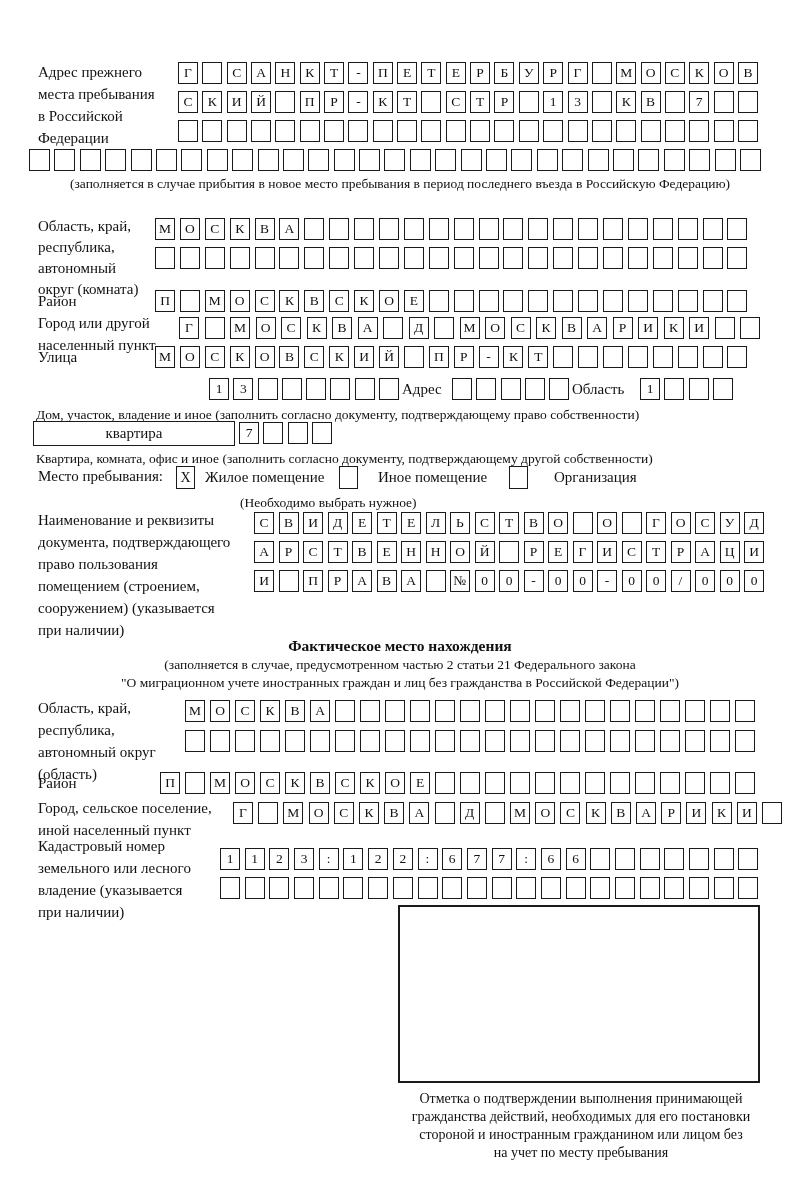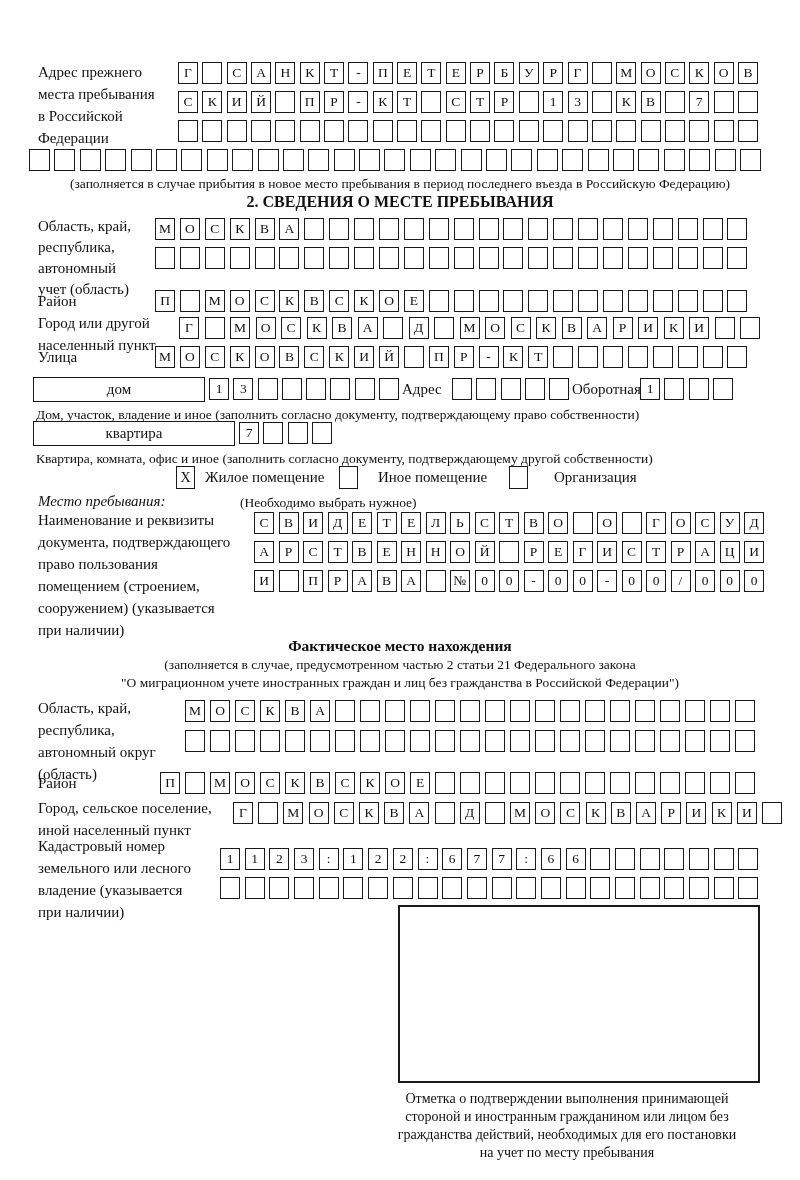--- a/index.html
+++ b/index.html
@@ -145,26 +145,25 @@
       <span class="cell" style="width: 21px;"></span>
       <span class="cell" style="width: 21px;"></span>
       <span class="cell" style="width: 21px;"></span>
       <span class="cell" style="width: 21px;"></span>
       <span class="cell" style="width: 21px;"></span>
       <span class="cell" style="width: 21px;"></span>
     </div>
 
   <div class="abs note center" style="top:176px;">(заполняется в случае прибытия в новое место пребывания в период последнего въезда в Российскую Федерацию)</div>
 
-  <div class="abs bold center" style="top:193px;font-size:16px;">2. СВЕДЕНИЯ О МЕСТЕ ПРЕБЫВАНИЯ</div>
 
   <div class="abs lbl" style="left:38px;top:218px;">Область, край,</div>
   <div class="abs lbl" style="left:38px;top:239px;">республика,</div>
   <div class="abs lbl" style="left:38px;top:260px;">автономный</div>
-  <div class="abs lbl" style="left:38px;top:281px;">учет (область)</div>
+  <div class="abs lbl" style="left:38px;top:281px;">округ (комната)</div>
   <div class="cellrow" style="left: 155px; top: 218px; gap: 4.9px;">
       <span class="cell" style="width: 20px;">М</span>
       <span class="cell" style="width: 20px;">О</span>
       <span class="cell" style="width: 20px;">С</span>
       <span class="cell" style="width: 20px;">К</span>
       <span class="cell" style="width: 20px;">В</span>
       <span class="cell" style="width: 20px;">А</span>
       <span class="cell" style="width: 20px;"></span>
       <span class="cell" style="width: 20px;"></span>
       <span class="cell" style="width: 20px;"></span>
@@ -288,58 +287,57 @@
       <span class="cell" style="width: 20px;"></span>
       <span class="cell" style="width: 20px;"></span>
       <span class="cell" style="width: 20px;"></span>
       <span class="cell" style="width: 20px;"></span>
       <span class="cell" style="width: 20px;"></span>
       <span class="cell" style="width: 20px;"></span>
       <span class="cell" style="width: 20px;"></span>
       <span class="cell" style="width: 20px;"></span>
     </div>
 
-  <div class="wordbox" style="left:33px;top:377px;width:172px;">дом</div>
   <div class="cellrow" style="left: 209px; top: 378px; gap: 4.3px;">
       <span class="cell" style="width: 20px;">1</span>
       <span class="cell" style="width: 20px;">3</span>
       <span class="cell" style="width: 20px;"></span>
       <span class="cell" style="width: 20px;"></span>
       <span class="cell" style="width: 20px;"></span>
       <span class="cell" style="width: 20px;"></span>
       <span class="cell" style="width: 20px;"></span>
       <span class="cell" style="width: 20px;"></span>
     </div>
   <div class="abs lbl" style="left:402px;top:381px;">Адрес</div>
   <div class="cellrow" style="left: 452px; top: 378px; gap: 4.3px;">
       <span class="cell" style="width: 20px;"></span>
       <span class="cell" style="width: 20px;"></span>
       <span class="cell" style="width: 20px;"></span>
       <span class="cell" style="width: 20px;"></span>
       <span class="cell" style="width: 20px;"></span>
     </div>
-  <div class="abs lbl" style="left:572px;top:381px;">Оборотная</div>
+  <div class="abs lbl" style="left:572px;top:381px;">Область</div>
   <div class="cellrow" style="left: 640px; top: 378px; gap: 4.3px;">
       <span class="cell" style="width: 20px;">1</span>
       <span class="cell" style="width: 20px;"></span>
       <span class="cell" style="width: 20px;"></span>
       <span class="cell" style="width: 20px;"></span>
     </div>
   <div class="abs note" style="left:36px;top:407px;">Дом, участок, владение и иное (заполнить согласно документу, подтверждающему право собственности)</div>
 
   <div class="wordbox" style="left:33px;top:421px;width:202px;">квартира</div>
   <div class="cellrow" style="left: 239px; top: 422px; gap: 4.3px;">
       <span class="cell" style="width: 20px;">7</span>
       <span class="cell" style="width: 20px;"></span>
       <span class="cell" style="width: 20px;"></span>
       <span class="cell" style="width: 20px;"></span>
     </div>
   <div class="abs note" style="left:36px;top:451px;">Квартира, комната, офис и иное (заполнить согласно документу, подтверждающему другой собственности)</div>
 
-  <div class="abs lbl" style="left:38px;top:493px;font-style:italic;">Место пребывания:</div>
+  <div class="abs lbl" style="left:38px;top:468px;">Место пребывания:</div>
   <div class="checkbox" style="left:176px;top:466px;">X</div>
   <div class="abs lbl" style="left:205px;top:469px;">Жилое помещение</div>
   <div class="checkbox" style="left:339px;top:466px;"></div>
   <div class="abs lbl" style="left:378px;top:469px;">Иное помещение</div>
   <div class="checkbox" style="left:509px;top:466px;"></div>
   <div class="abs lbl" style="left:554px;top:469px;">Организация</div>
   <div class="abs note" style="left:240px;top:495px;">(Необходимо выбрать нужное)</div>
 
   <div class="abs lbl" style="left:38px;top:512px;">Наименование и реквизиты</div>
   <div class="abs lbl" style="left:38px;top:534px;">документа, подтверждающего</div>
@@ -578,20 +576,20 @@
       <span class="cell" style="width: 20px;"></span>
       <span class="cell" style="width: 20px;"></span>
       <span class="cell" style="width: 20px;"></span>
       <span class="cell" style="width: 20px;"></span>
       <span class="cell" style="width: 20px;"></span>
       <span class="cell" style="width: 20px;"></span>
       <span class="cell" style="width: 20px;"></span>
     </div>
 
   <div class="stampbox" style="left:398px;top:905px;width:362px;height:178px;"></div>
-  <div class="abs capline" style="left:386px;top:1090px;width:362px;white-space:normal;">
+  <div class="abs capline" style="left:400px;top:1090px;width:362px;white-space:normal;">
     <div class="capline">Отметка о подтверждении выполнения принимающей</div>
+    <div class="capline">гражданства действий, необходимых для его постановки</div>
     <div class="capline">стороной и иностранным гражданином или лицом без</div>
-    <div class="capline">гражданства действий, необходимых для его постановки</div>
     <div class="capline">на учет по месту пребывания</div>
   </div>
 
 </div>
 
 </body></html>

